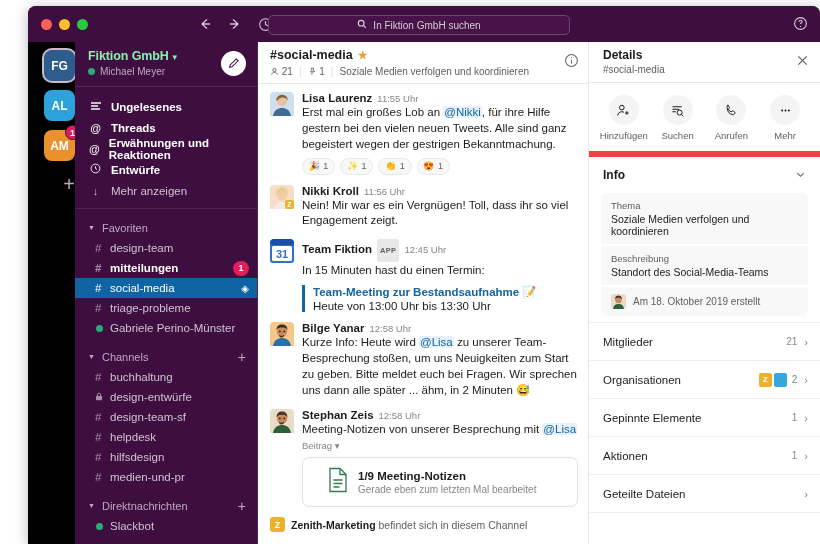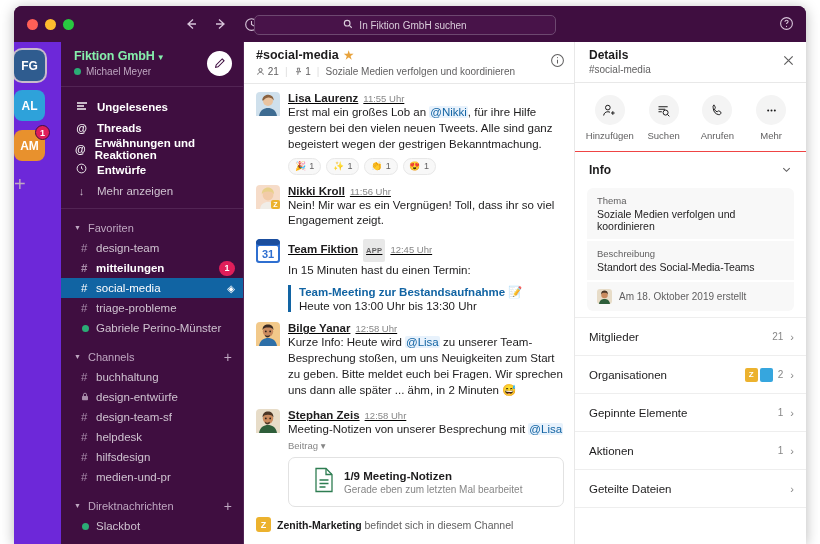--- a/index.html
+++ b/index.html
@@ -3,21 +3,21 @@
 <meta charset="utf-8">
 <style>
   * { box-sizing: border-box; margin: 0; padding: 0; }
   html, body {
     width: 820px; height: 544px;
     background: #ffffff;
     font-family: "Liberation Sans", sans-serif;
     overflow: hidden;
   }
   #app {
-    position: absolute; left: 14px; top: 6px;
+    position: absolute; left: 28px; top: 6px;
     width: 792px; height: 538px;
     background: #3F0E40;
     border-radius: 8px 8px 0 0;
     overflow: hidden;
     box-shadow: 0 2px 14px rgba(0,0,0,0.28);
   }
 
   
   .titlebar {
     position: absolute; left: 0; top: 0; width: 792px; height: 36px;
@@ -45,22 +45,22 @@
     color: #D9CCDA; font-size: 10px;
   }
   .helpicon {
     position: absolute; right: 12px; top: 10px;
     color: #D6C3D8;
   }
 
   
   .rail {
     position: absolute; left: 0; top: 36px; width: 47px; height: 502px;
-    background: #6d28d9;
-    display: flex; flex-direction: column; align-items: flex-start;
+    background: #000000;
+    display: flex; flex-direction: column; align-items: flex-end;
     padding-top: 8px; gap: 9px;
   }
   .ws {
     width: 31px; height: 31px; border-radius: 8px;
     display: flex; align-items: center; justify-content: center;
     color: #fff; font-size: 12px; font-weight: bold; position: relative;
   }
   .ws.active { background: #2F5C8F; box-shadow: 0 0 0 2px #C9BBCB; }
   .ws.blue { background: #2EA2DA; }
   .ws.orange { background: #E8912D; }
@@ -148,21 +148,21 @@
   .ch-meta .sep { color: #DDD; }
   .info-btn { position: absolute; right: 9px; top: 11px; color: #616061; }
 
   .msgs { padding: 8px 10px 0 12px; height: 460px; overflow: hidden; }
   .msg { display: flex; gap: 8px; margin-bottom: 10px; position: relative; }
   .avatar {
     width: 24px; height: 36px; border-radius: 4px; flex: 0 0 24px;
     overflow: hidden; position: relative;
   }
   .mbody { flex: 1; min-width: 0; }
-  .mhead { display: flex; align-items: baseline; gap: 5px; text-decoration: underline; }
+  .mhead { display: flex; align-items: baseline; gap: 5px; }
   .mname { font-size: 11.5px; font-weight: bold; color: #1D1C1D; }
   .apptag {
     font-size: 7.5px; font-weight: bold; color: #616061;
     background: #E8E8E8; border-radius: 2px; padding: 7px 3px;
     letter-spacing: .3px;
   }
   .mtime { font-size: 9.5px; color: #868686; }
   .mtext { font-size: 11.5px; color: #1D1C1D; line-height: 1.38; margin-top: 1px; }
   .mention { background: #E8F2FC; color: #1264A3; border-radius: 2px; padding: 0 1px; }
   .reactions { display: flex; gap: 5px; margin-top: 5px; }
@@ -199,21 +199,21 @@
   }
   .d-header {
     height: 41px; border-bottom: 1px solid #E8E8E8;
     padding: 6px 12px 0 14px; position: relative;
   }
   .d-title { font-size: 12px; font-weight: bold; color: #1D1C1D; }
   .d-sub { font-size: 10px; color: #616061; margin-top: 2px; }
   .d-close { position: absolute; right: 11px; top: 12px; color: #616061; font-size: 14px; }
   .d-actions {
     display: flex; justify-content: space-around;
-    padding: 12px 8px 10px 8px; border-bottom: 1px solid #ef4444;
+    padding: 12px 8px 10px 8px; border-bottom: 6px solid #ef4444;
   }
   .d-act { display: flex; flex-direction: column; align-items: center; gap: 5px; width: 52px; }
   .d-circ {
     width: 30px; height: 30px; border-radius: 50%; background: #F4F4F4;
     display: flex; align-items: center; justify-content: center; color: #1D1C1D;
   }
   .d-act-label { font-size: 9.5px; color: #616061; }
   .d-info-head {
     display: flex; align-items: center; padding: 0 14px; height: 36px;
     font-size: 12px; font-weight: bold; color: #1D1C1D;

